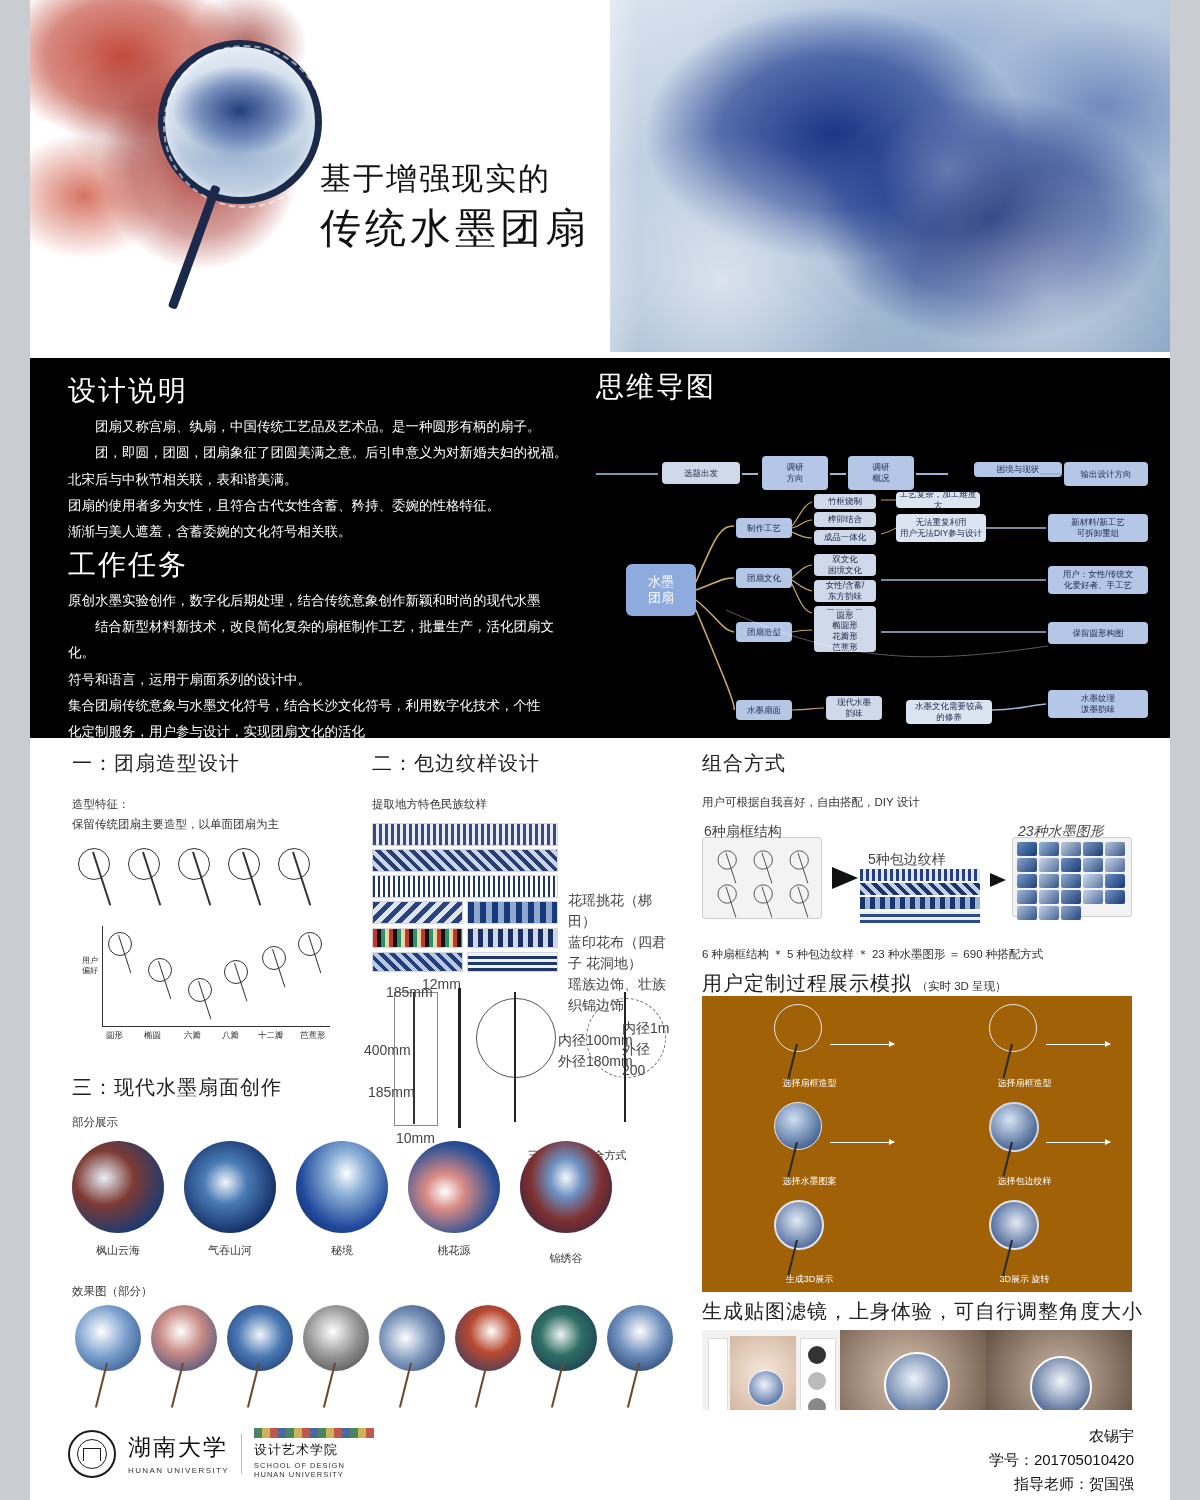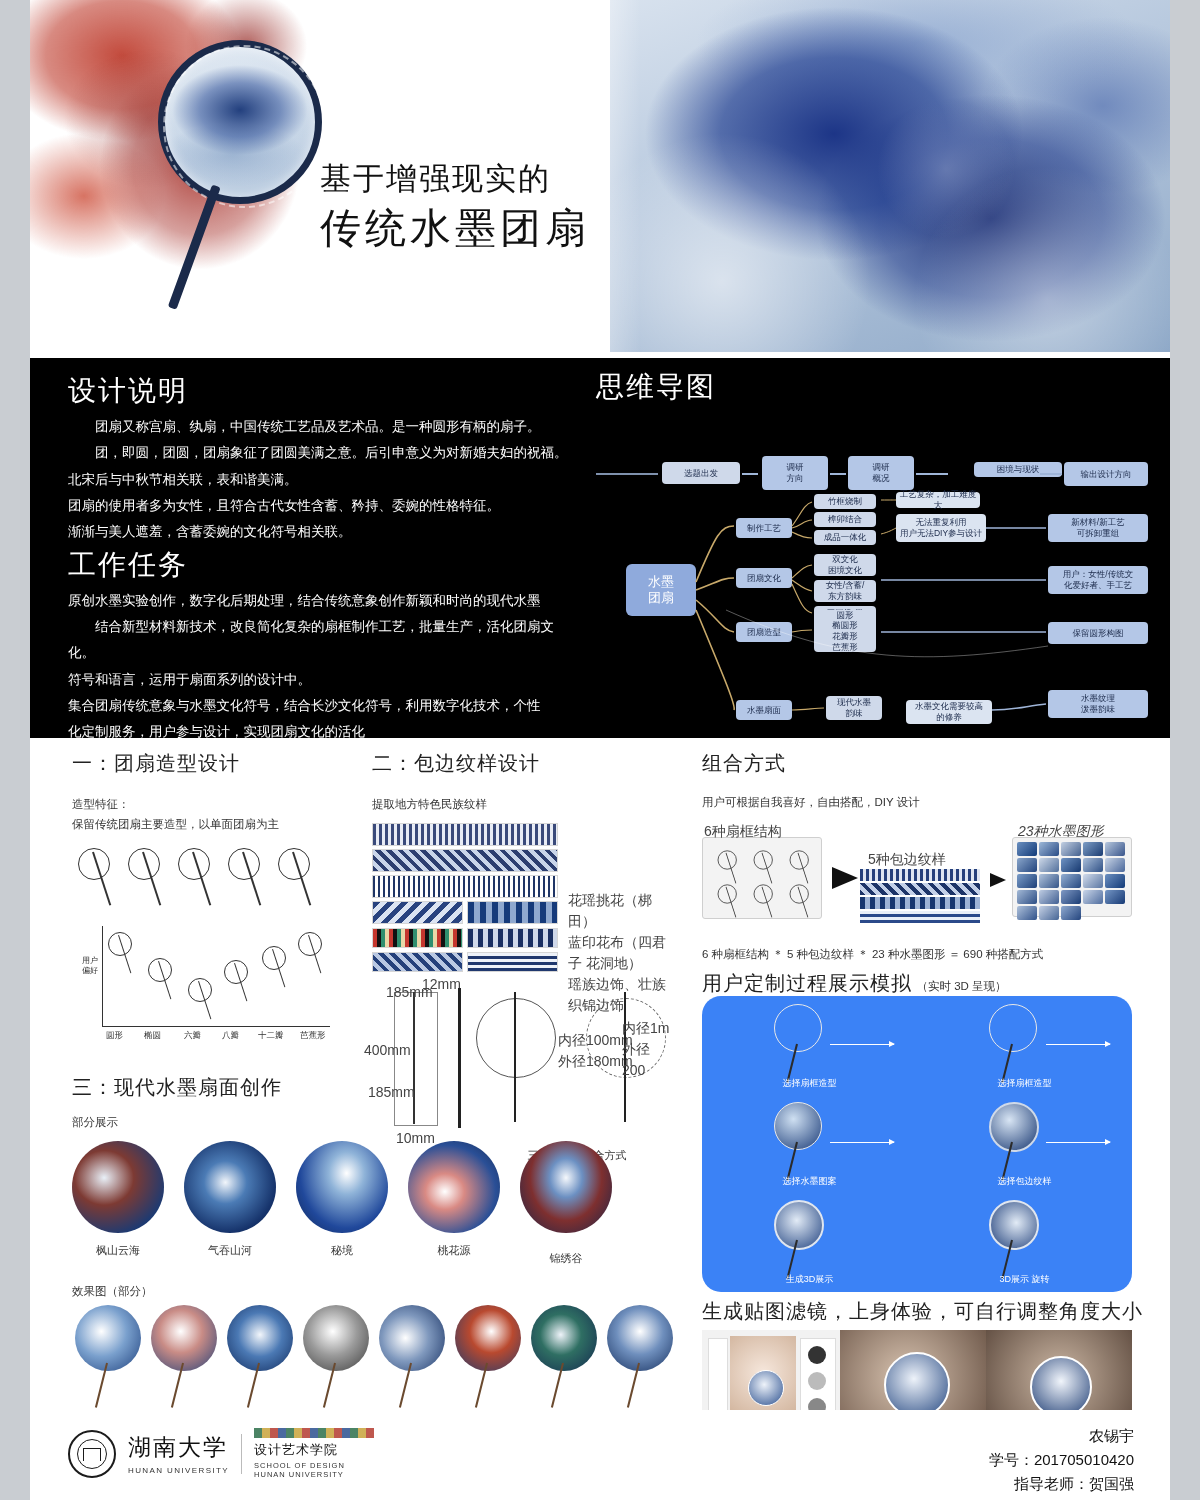--- a/index.html
+++ b/index.html
@@ -139,21 +139,21 @@
   .swatch{width:20px;height:14px;border-radius:2px;display:inline-block;margin:1px;}
 
   
   .c4{position:absolute;left:42px;top:336px;width:600px;}
   .circ{width:92px;height:92px;border-radius:50%;display:inline-block;}
   .fanimg{position:relative;width:72px;height:104px;display:inline-block;}
   .fanimg .bowl{position:absolute;left:3px;top:0;width:66px;height:66px;border-radius:50%;}
   .fanimg .hdl{position:absolute;left:34px;top:58px;width:2.4px;height:46px;background:#6b4a2f;transform:rotate(14deg);transform-origin:top;}
 
   
-  .sim{position:absolute;left:672px;top:258px;width:430px;height:296px;background:#3b82f6;border-radius:19px;}
+  .sim{position:absolute;left:672px;top:258px;width:430px;height:296px;background:#a16207;}
   .simcell{position:absolute;width:215px;height:98px;}
   .simlabel{position:absolute;width:100%;text-align:center;bottom:4px;font-size:9px;color:#fff;}
   .sim-fan{position:absolute;width:54px;height:80px;}
   .sim-fan .b{position:absolute;left:0;top:0;width:46px;height:46px;border-radius:50%;border:1px solid #e8e8e8;}
   .sim-fan .s{position:absolute;left:22px;top:40px;width:2px;height:40px;background:#2b2b2b;transform:rotate(14deg);transform-origin:top;}
   .sim-arrow{position:absolute;height:1px;background:#fff;}
   .sim-arrow:after{content:"";position:absolute;right:-1px;top:-3px;border-left:6px solid #fff;border-top:3.5px solid transparent;border-bottom:3.5px solid transparent;}
 
   
   .ar{position:absolute;left:672px;top:592px;width:430px;height:105px;background:#2f2f33;overflow:hidden;}

